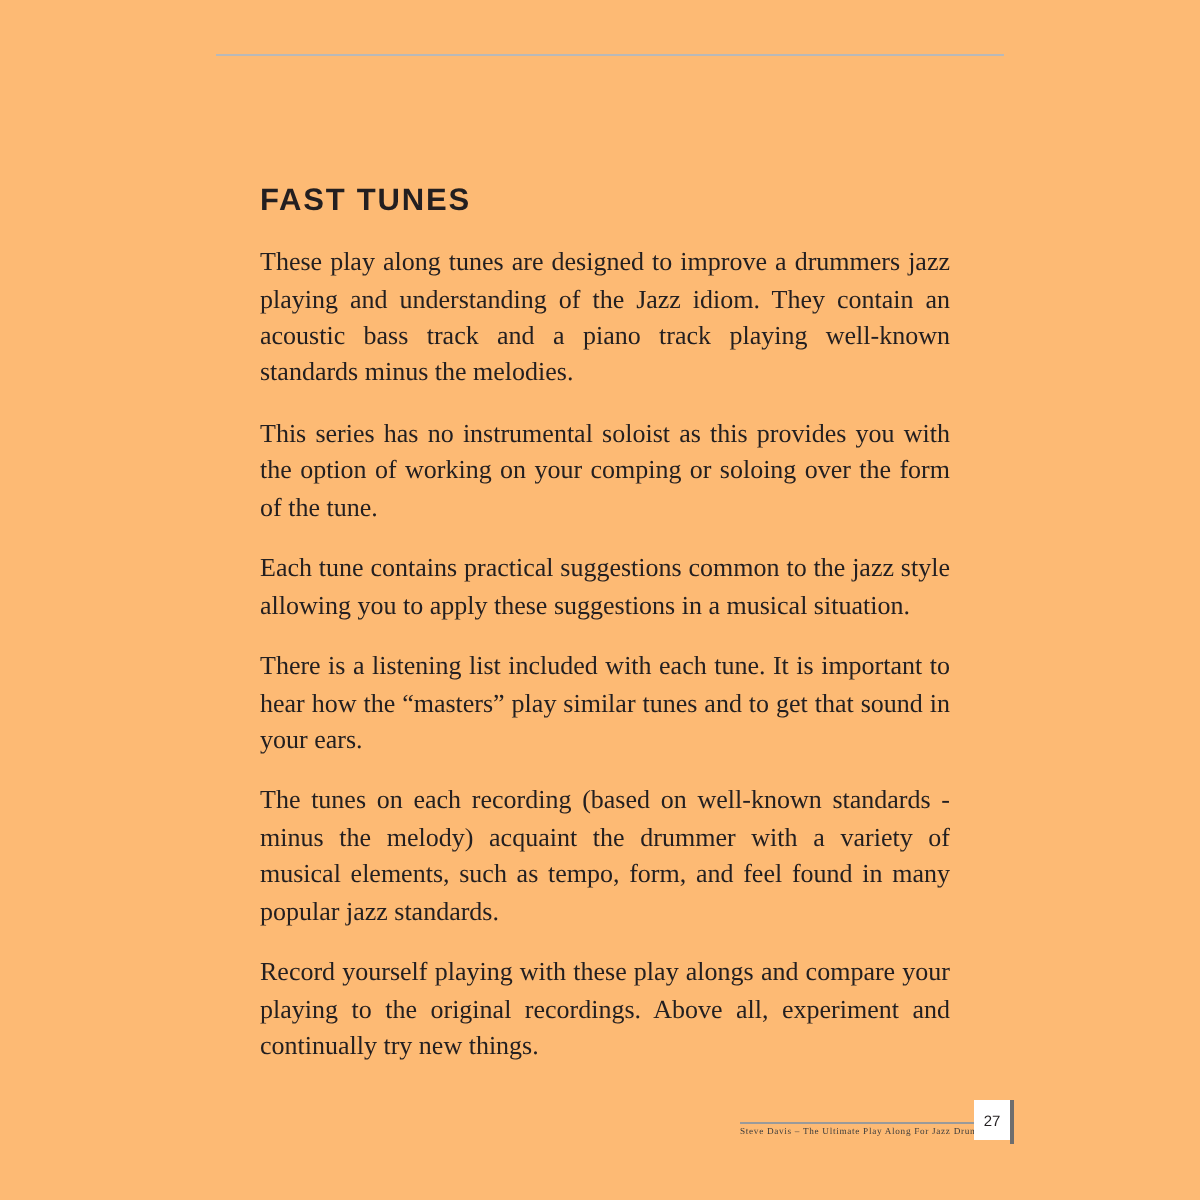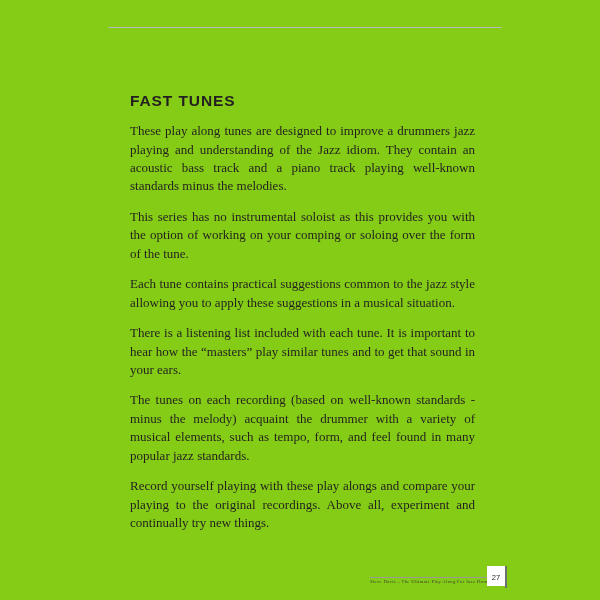--- a/index.html
+++ b/index.html
@@ -11,21 +11,21 @@
     height: 600px;
     background: #ffffff;
     font-family: "Liberation Serif", serif;
     color: #1a1a1a;
     overflow: hidden;
   }
   .page {
     position: relative;
     width: 600px;
     height: 600px;
-    background: #84cc16;
+    background: #fdba74;
   }
   
   .top-rule {
     position: absolute;
     left: 108px;
     top: 27px;
     width: 394px;
     height: 1px;
     background: #b9b9b9;
   }
@@ -53,21 +53,21 @@
     margin: 0 0 12px 0;
     hyphens: none;
   }
   .para:last-child {
     margin-bottom: 0;
   }
   
   .footer {
     position: absolute;
     left: 0;
-    top: 566px;
+    top: 550px;
     width: 600px;
     height: 34px;
   }
   .footer-rule {
     position: absolute;
     left: 370px;
     top: 11px;
     width: 122px;
     height: 1px;
     background: #9a9a9a;

